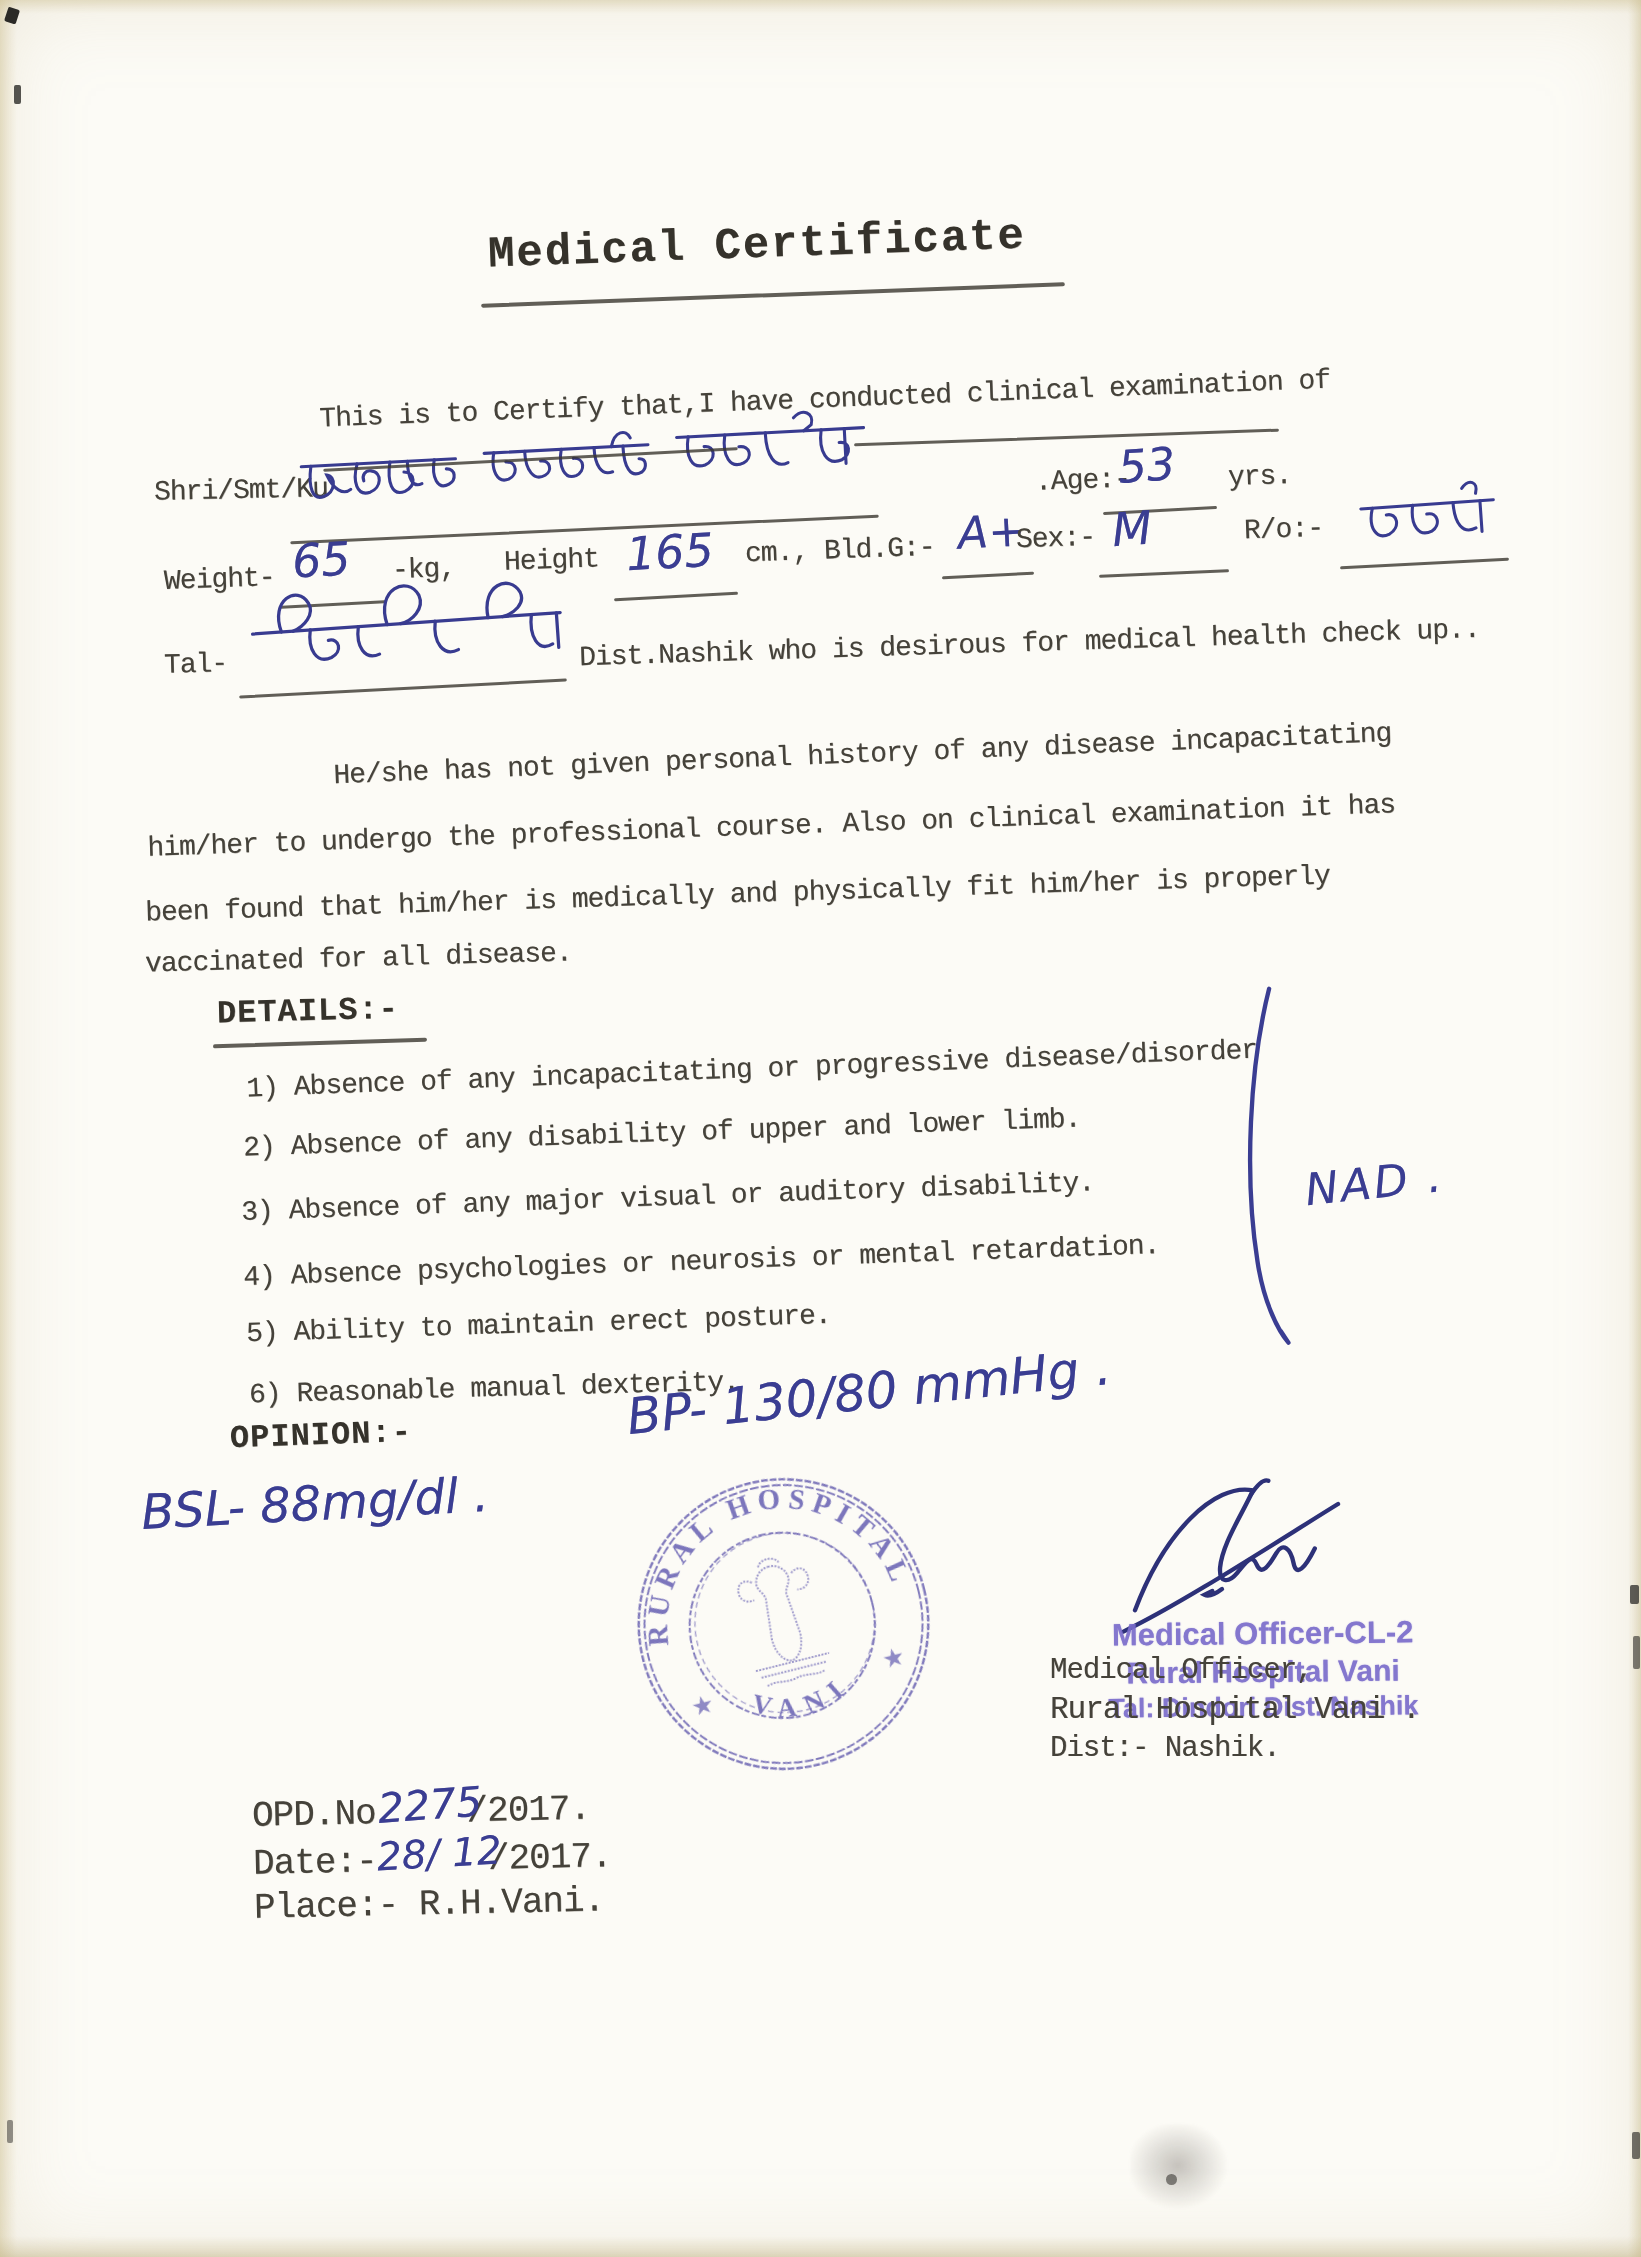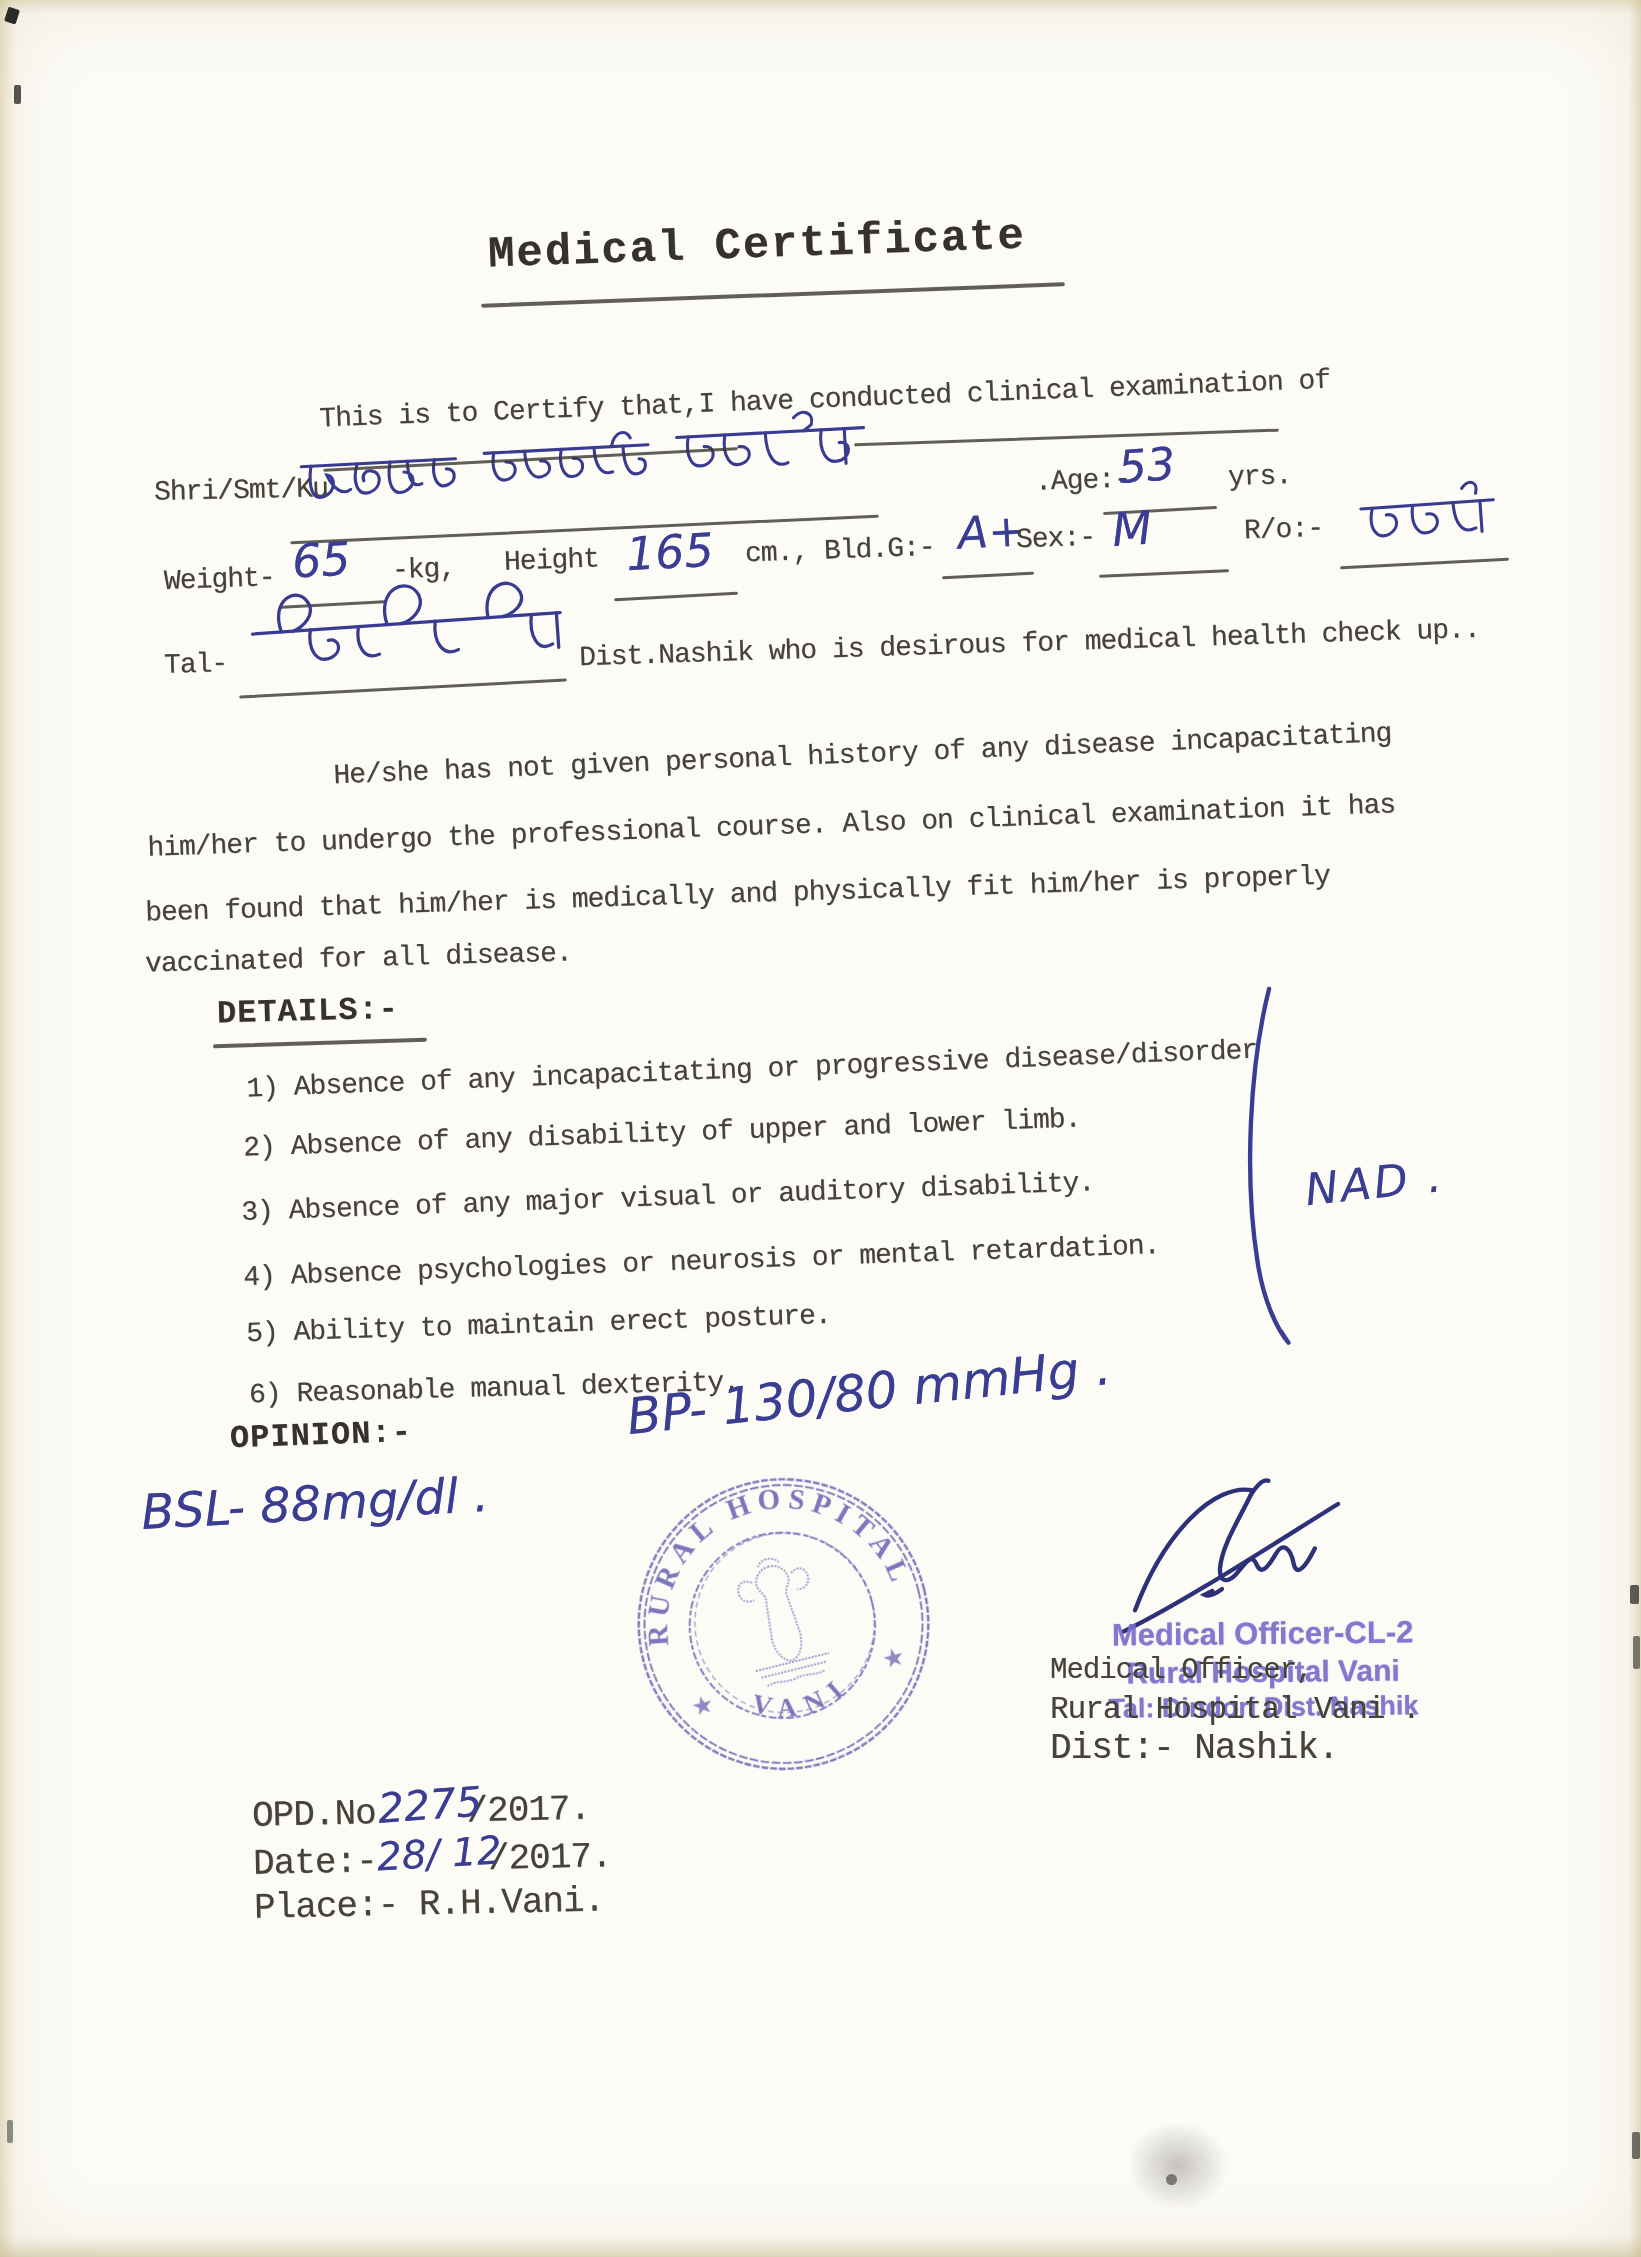--- a/index.html
+++ b/index.html
@@ -189,21 +189,21 @@
 
   <div class="abs" style="left:1041px;top:1614px;width:444px;text-align:center;font-family:'Liberation Sans',sans-serif;font-weight:bold;color:#7a6ccb;opacity:.92;transform:rotate(-0.6deg);text-shadow:0 0 1.2px rgba(122,108,203,.7);">
     <div style="font-size:31px;line-height:39px;">Medical Officer-CL-2</div>
     <div style="font-size:30px;line-height:37px;">Rural Hospital Vani</div>
     <div style="font-size:27px;line-height:35px;">Tal: Dindori Dist. Nashik</div>
   </div>
 
   <div class="abs" style="left:1050px;top:1651px;width:425px;">
     <div class="typed" style="font-size:29px;line-height:39px;">Medical Officer,</div>
     <div class="typed" style="font-size:31px;line-height:39px;">Rural Hospital Vani .</div>
-    <div class="typed" style="font-size:36px;line-height:39px;">Dist:- Nashik.</div>
+    <div class="typed" style="font-size:29px;line-height:39px;">Dist:- Nashik.</div>
   </div>
 
   <div class="abs" style="left:253px;top:1784px;transform:rotate(-1.2deg);">
     <div style="height:50px;">
       <span class="typed" style="font-size:36px;">OPD.No</span><span class="hw" style="font-size:41px;display:inline-block;transform:rotate(-3deg) translateY(-2.9px);margin:0 -15.4px 0 1.9px;">2275</span><span class="typed" style="font-size:36px;">/2017.</span>
     </div>
     <div style="height:50px;">
       <span class="typed" style="font-size:36px;">Date:-</span><span class="hw" style="font-size:39px;display:inline-block;transform:rotate(-2deg) translateY(-2.9px);margin:0 -13.5px 0 0;">28/ 12</span><span class="typed" style="font-size:36px;">/2017.</span>
     </div>
     <div style="height:50px;">

